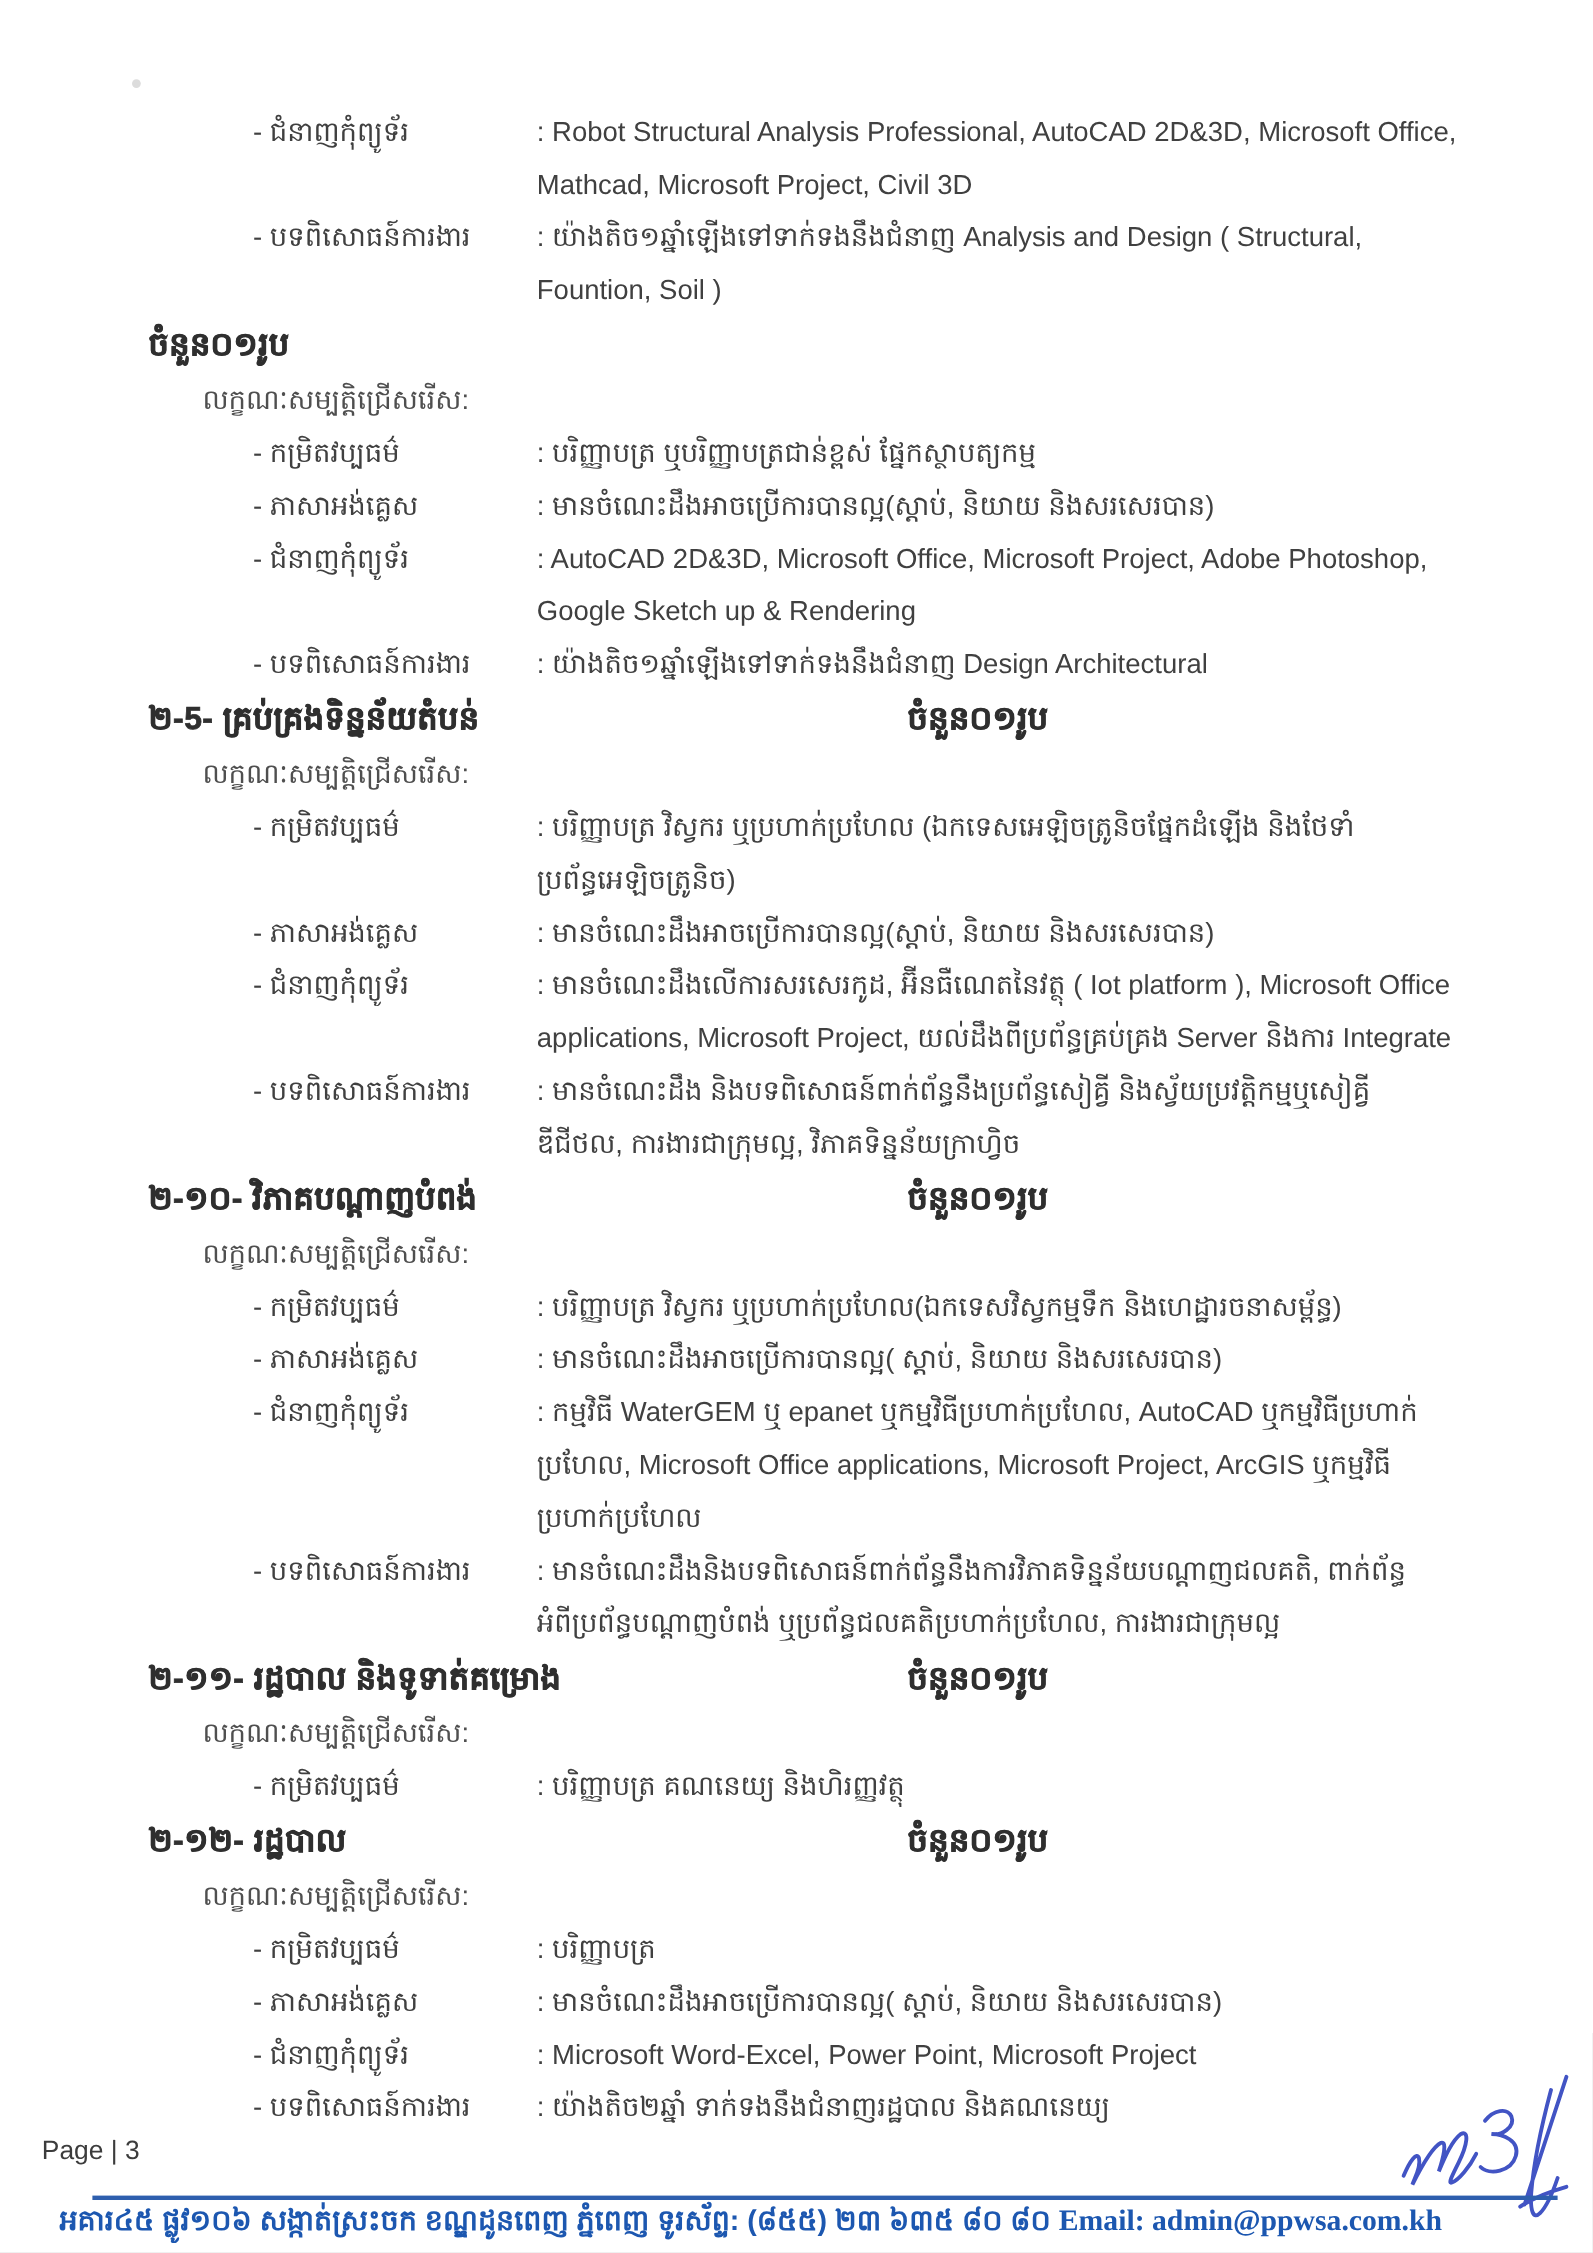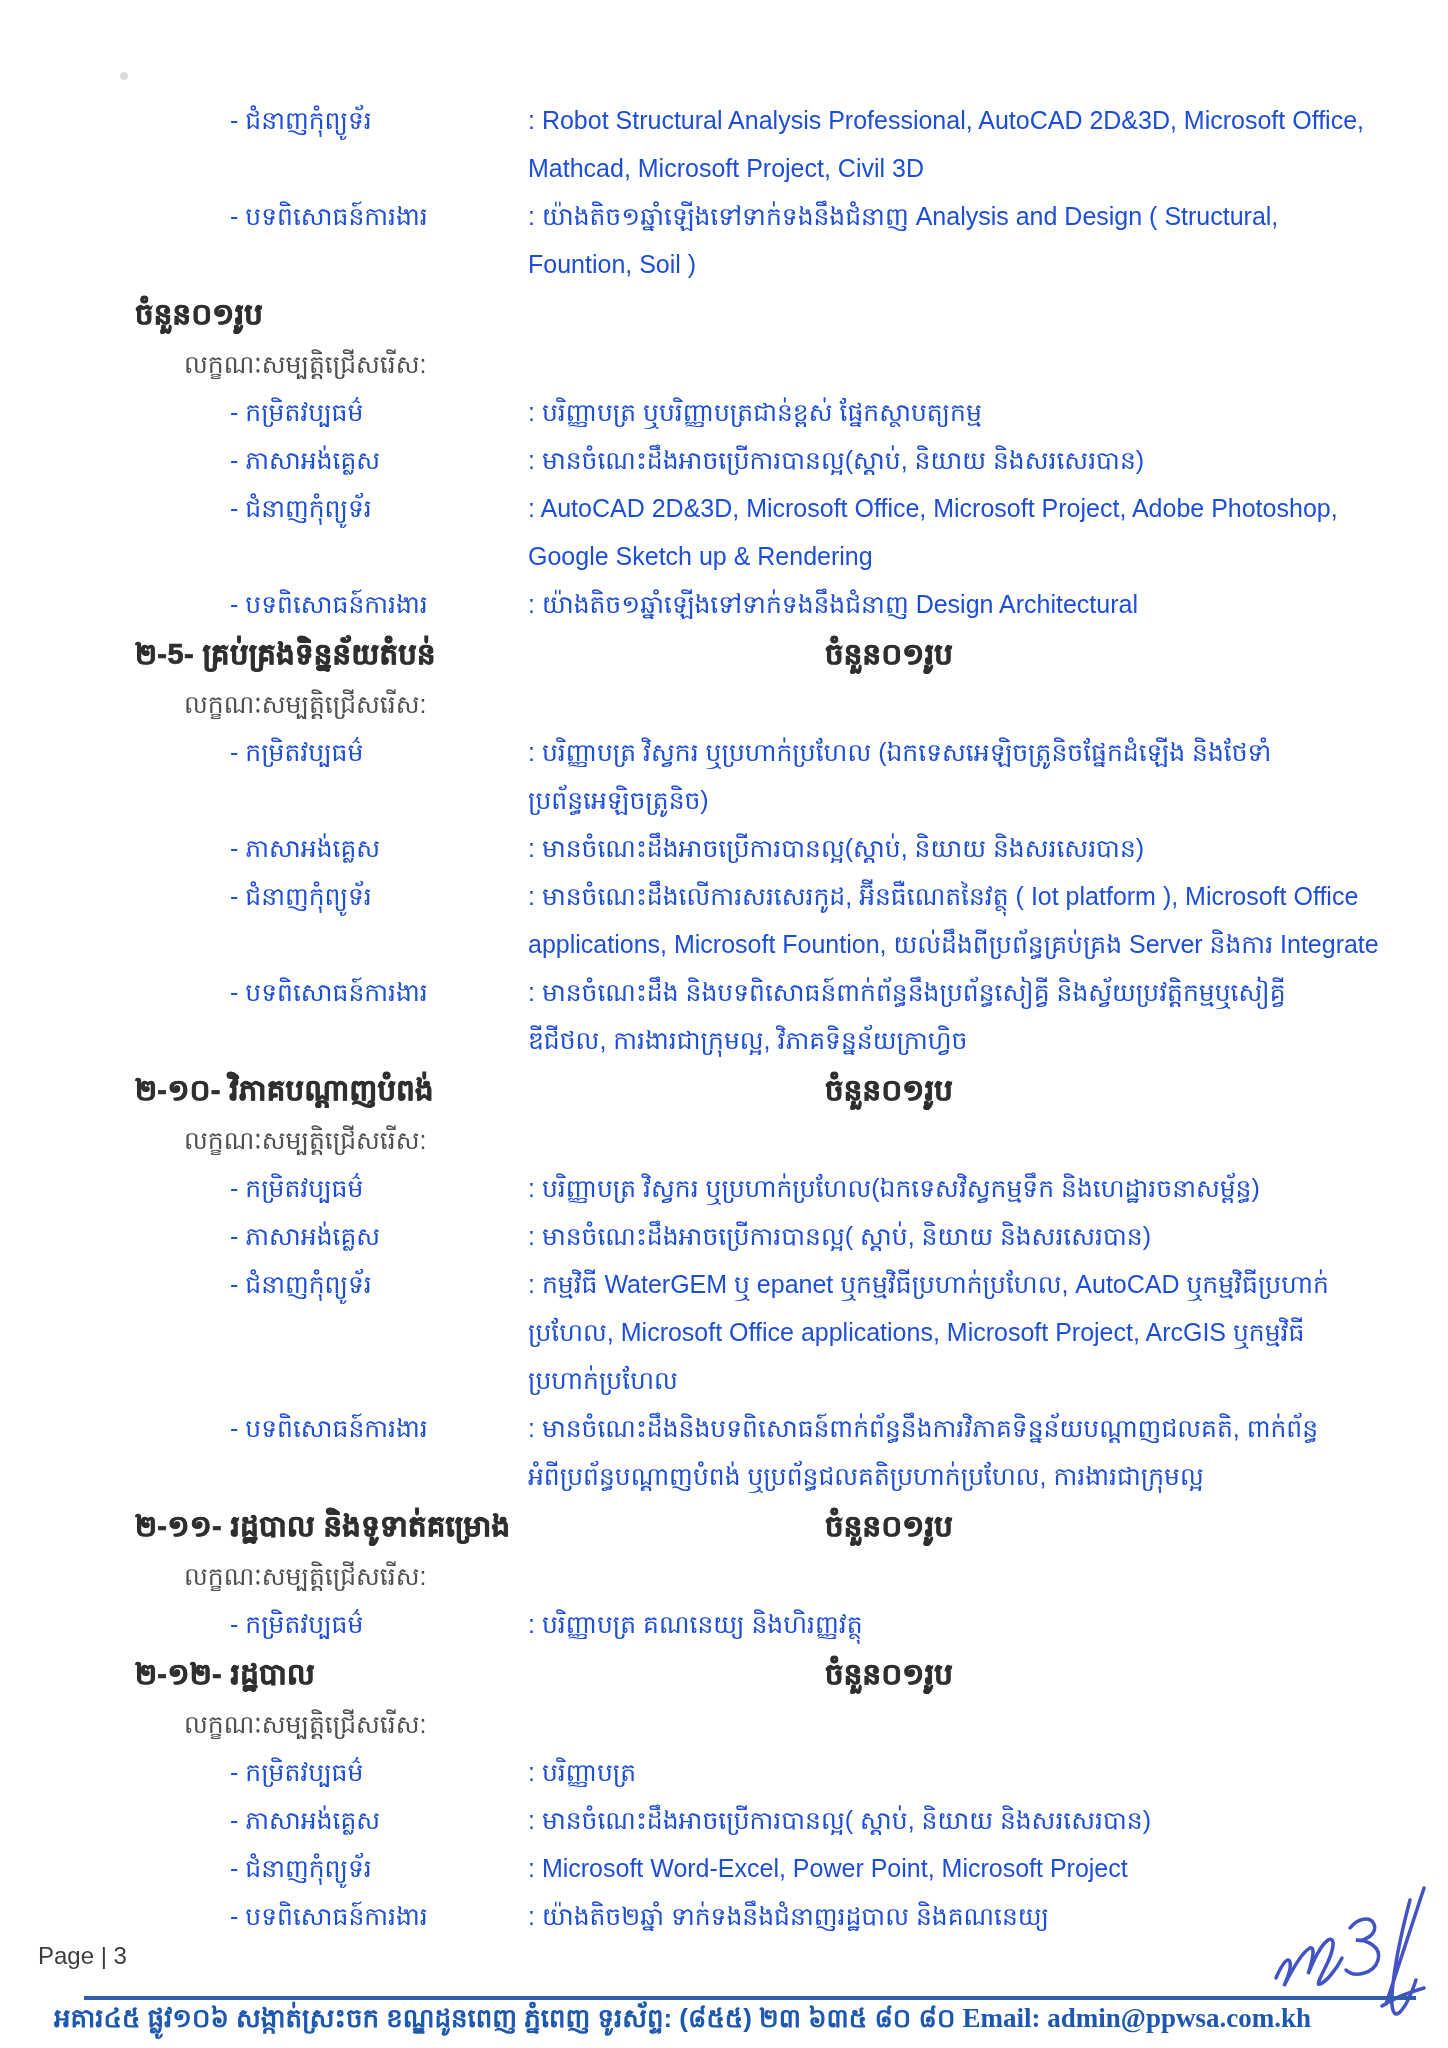--- a/index.html
+++ b/index.html
@@ -7,21 +7,21 @@
     position:relative;
     width:1448px;height:2048px;
     margin:0 auto;
     background:#ffffff;
     font-family:"Liberation Sans","DejaVu Sans",sans-serif;
     color:#4f4f4f;
     overflow:hidden;
   }
   .content{position:absolute;top:96px;left:0;right:0;}
   .row{line-height:48px;white-space:nowrap;}
-  .row.field{display:flex;align-items:flex-start;padding-left:230px;font-size:25px;color:#1d4ed8;gap:40px;}
+  .row.field{display:flex;align-items:flex-start;padding-left:230px;font-size:25px;color:#404040;}
   .f-label{width:258px;flex:none;}
   .f-value{flex:1;padding-right:10px;}
   .vline{display:block;line-height:48px;}
   .row.heading{
     display:flex;padding-left:135px;
     font-size:29px;font-weight:bold;color:#2f2f2f;
     line-height:52px;letter-spacing:0.4px;
     -webkit-text-stroke:0.7px #2f2f2f;
   }
   .h-title{width:690px;flex:none;}
@@ -103,21 +103,21 @@
       <div class="row field">
         <span class="f-label">- ភាសាអង់គ្លេស</span>
         <span class="f-value">
           <span class="vline">: មានចំណេះដឹងអាចប្រើការបានល្អ(ស្តាប់, និយាយ និងសរសេរបាន)</span>
         </span>
       </div>
       <div class="row field">
         <span class="f-label">- ជំនាញកុំព្យូទ័រ</span>
         <span class="f-value">
           <span class="vline">: មានចំណេះដឹងលើការសរសេរកូដ, អ៊ីនធឺណេតនៃវត្ថុ ( Iot platform ), Microsoft Office</span>
-          <span class="vline">applications, Microsoft Fountion, យល់ដឹងពីប្រព័ន្ធគ្រប់គ្រង Server និងការ Integrate</span>
+          <span class="vline">applications, Microsoft Project, យល់ដឹងពីប្រព័ន្ធគ្រប់គ្រង Server និងការ Integrate</span>
         </span>
       </div>
       <div class="row field">
         <span class="f-label">- បទពិសោធន៍ការងារ</span>
         <span class="f-value">
           <span class="vline">: មានចំណេះដឹង និងបទពិសោធន៍ពាក់ព័ន្ធនឹងប្រព័ន្ធសៀគ្វី និងស្វ័យប្រវត្តិកម្មឬសៀគ្វី</span>
           <span class="vline">ឌីជីថល, ការងារជាក្រុមល្អ, វិភាគទិន្នន័យក្រាហ្វិច</span>
         </span>
       </div>
       <div class="row heading">

